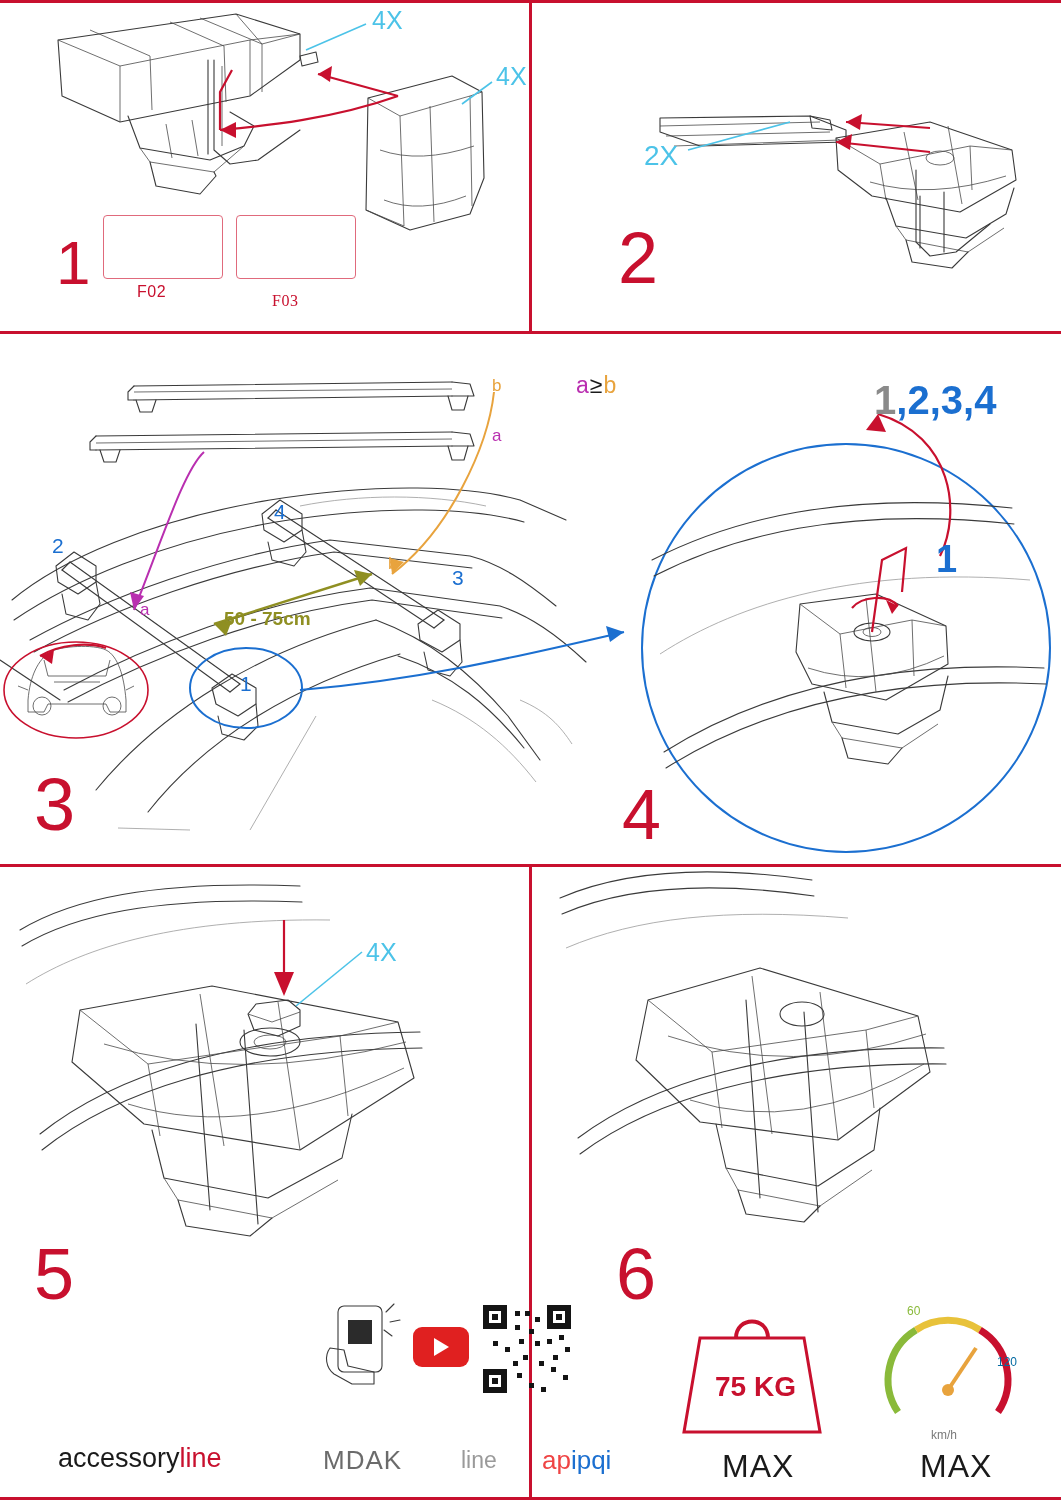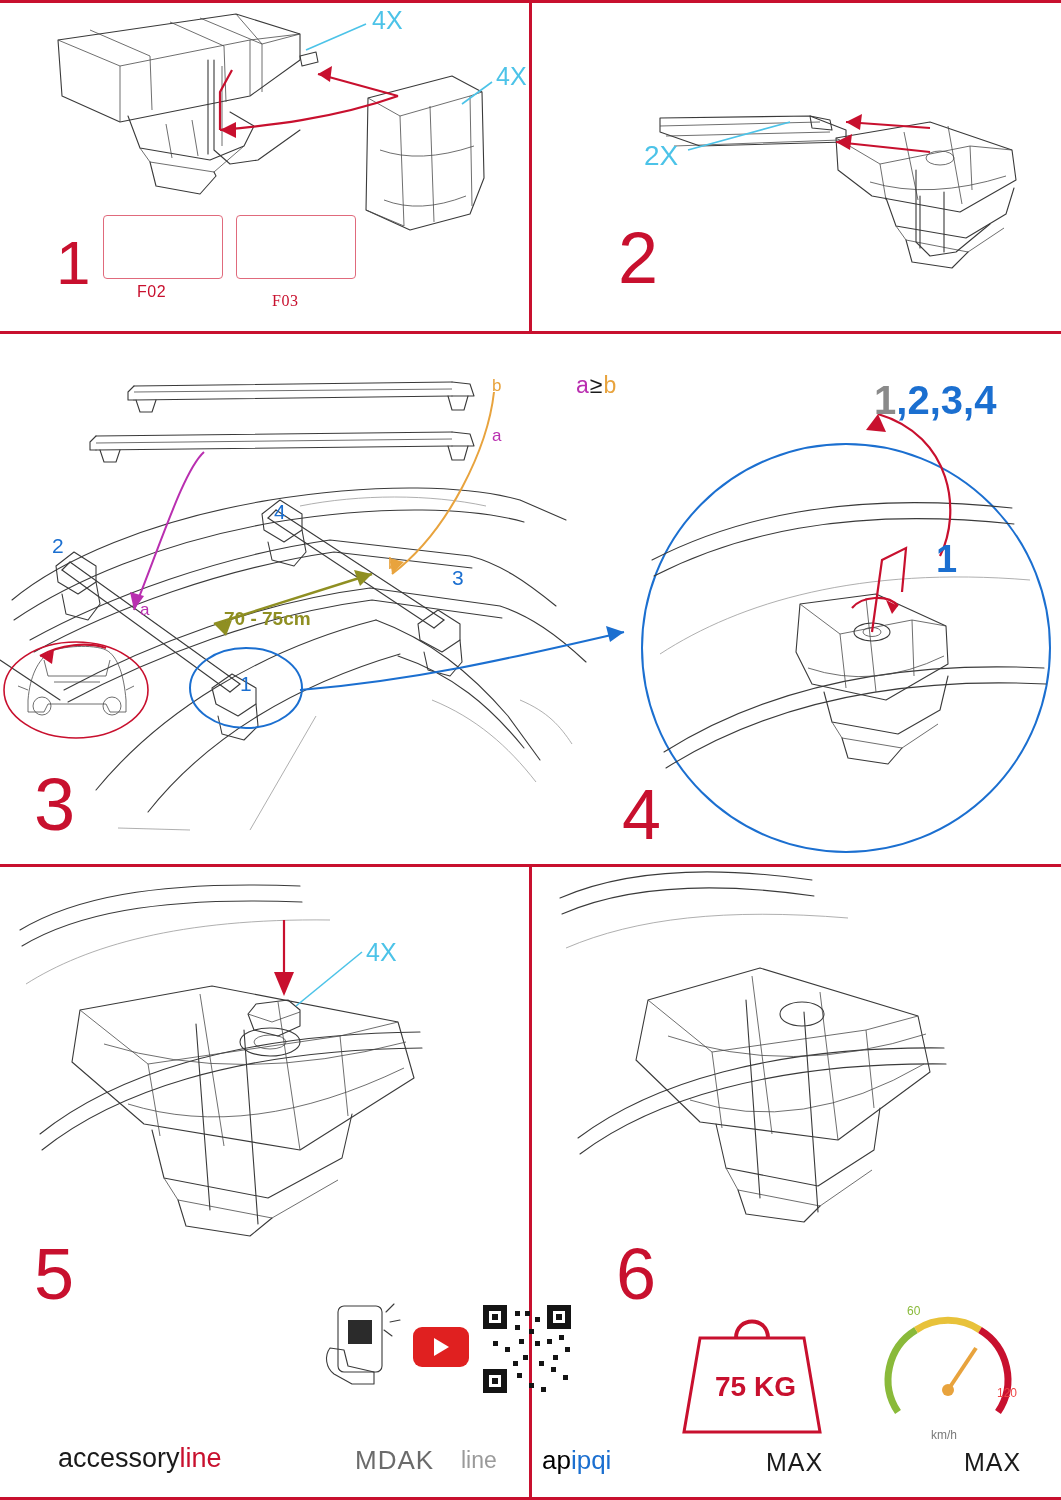--- a/index.html
+++ b/index.html
@@ -67,40 +67,40 @@
   .seq .g{color:#8a8a8a;}
   .seq .b{color:#1b6fd0;}
   .seq-one{position:absolute;left:936px;top:538px;color:#1b6fd0;font-size:38px;font-weight:bold;}
 
   
   .codes{position:absolute;left:58px;top:1374px;color:#3b2f8f;font-size:31px;letter-spacing:1px;}
   .brandrow{position:absolute;left:58px;top:1443px;width:520px;height:40px;}
   .brand-accessory{position:absolute;left:0px;top:0px;font-size:27px;}
   .brand-accessory .k{color:#1a1a1a;}
   .brand-accessory .r{color:#c8102e;}
-  .brand-mdak{position:absolute;left:265px;top:2px;font-size:26px;color:#6b6b6b;letter-spacing:1px;margin-left:32px;}
+  .brand-mdak{position:absolute;left:265px;top:2px;font-size:26px;color:#6b6b6b;letter-spacing:1px;}
   .brand-ipqi{position:absolute;left:403px;top:4px;font-size:23px;color:#9a9a9a;}
   .brand-apline{position:absolute;left:484px;top:2px;font-size:26px;}
-  .brand-apline .k{color:#000000;}
+  .brand-apline .k{color:#ef4444;}
   .brand-apline .b{color:#1b6fd0;}
 
   .qr{position:absolute;left:483px;top:1305px;width:88px;height:88px;}
   .qrcell{position:absolute;background:#141414;}
 
   .yt{position:absolute;left:413px;top:1327px;width:56px;height:40px;background:#e02020;border-radius:9px;}
   .yt:after{content:"";position:absolute;left:21px;top:11px;border-left:15px solid #fff;border-top:9px solid transparent;border-bottom:9px solid transparent;}
 
   
-  .maxlbl{position:absolute;font-size:25px;color:#1a1a1a;letter-spacing:1px;margin-left:44px;}
+  .maxlbl{position:absolute;font-size:32px;color:#1a1a1a;letter-spacing:1px;}
   .maxlbl.m1{left:722px;top:1448px;}
   .maxlbl.m2{left:920px;top:1448px;}
   .weighttxt{position:absolute;left:715px;top:1371px;color:#c8102e;font-size:28px;font-weight:bold;}
   .kmh{position:absolute;left:931px;top:1428px;color:#7a7a7a;font-size:12px;}
   .spd60{position:absolute;left:907px;top:1304px;color:#8aba3a;font-size:12px;}
-  .spd120{position:absolute;left:997px;top:1386px;color:#ef4444;font-size:12px;}
+  .spd120{position:absolute;left:997px;top:1355px;color:#0369a1;font-size:12px;}
 </style>
 </head>
 <body>
 
 <div class="sheet">
 
   <div class="hr top"></div>
   <div class="hr d1"></div>
   <div class="hr d2"></div>
   <div class="hr bottom"></div>
@@ -403,21 +403,21 @@
   <div class="lbl orange" style="left:492px;top:376px;font-size:17px;">b</div>
   <div class="lbl magenta" style="left:492px;top:426px;font-size:17px;">a</div>
   <div class="lbl magenta" style="left:140px;top:600px;font-size:17px;">a</div>
   <div class="lbl orange" style="left:388px;top:554px;font-size:17px;">b</div>
 
   <div class="lbl blue" style="left:240px;top:672px;font-size:21px;">1</div>
   <div class="lbl blue" style="left:52px;top:534px;font-size:21px;">2</div>
   <div class="lbl blue" style="left:452px;top:566px;font-size:21px;">3</div>
   <div class="lbl blue" style="left:274px;top:500px;font-size:21px;">4</div>
 
-  <div class="dim">70 - 75cm</div>
+  <div class="dim">50 - 75cm</div>
 
   <div class="seq">
     <span class="g">1</span><span class="b">,</span><span class="b">2</span><span class="b">,</span><span class="b">3</span><span class="b">,</span><span class="b">4</span>
   </div>
   <div class="seq-one">1</div>
 
   <div class="lbl cyan" style="left:366px;top:938px;font-size:25px;">4X</div>
 
 
   <div class="brandrow">

